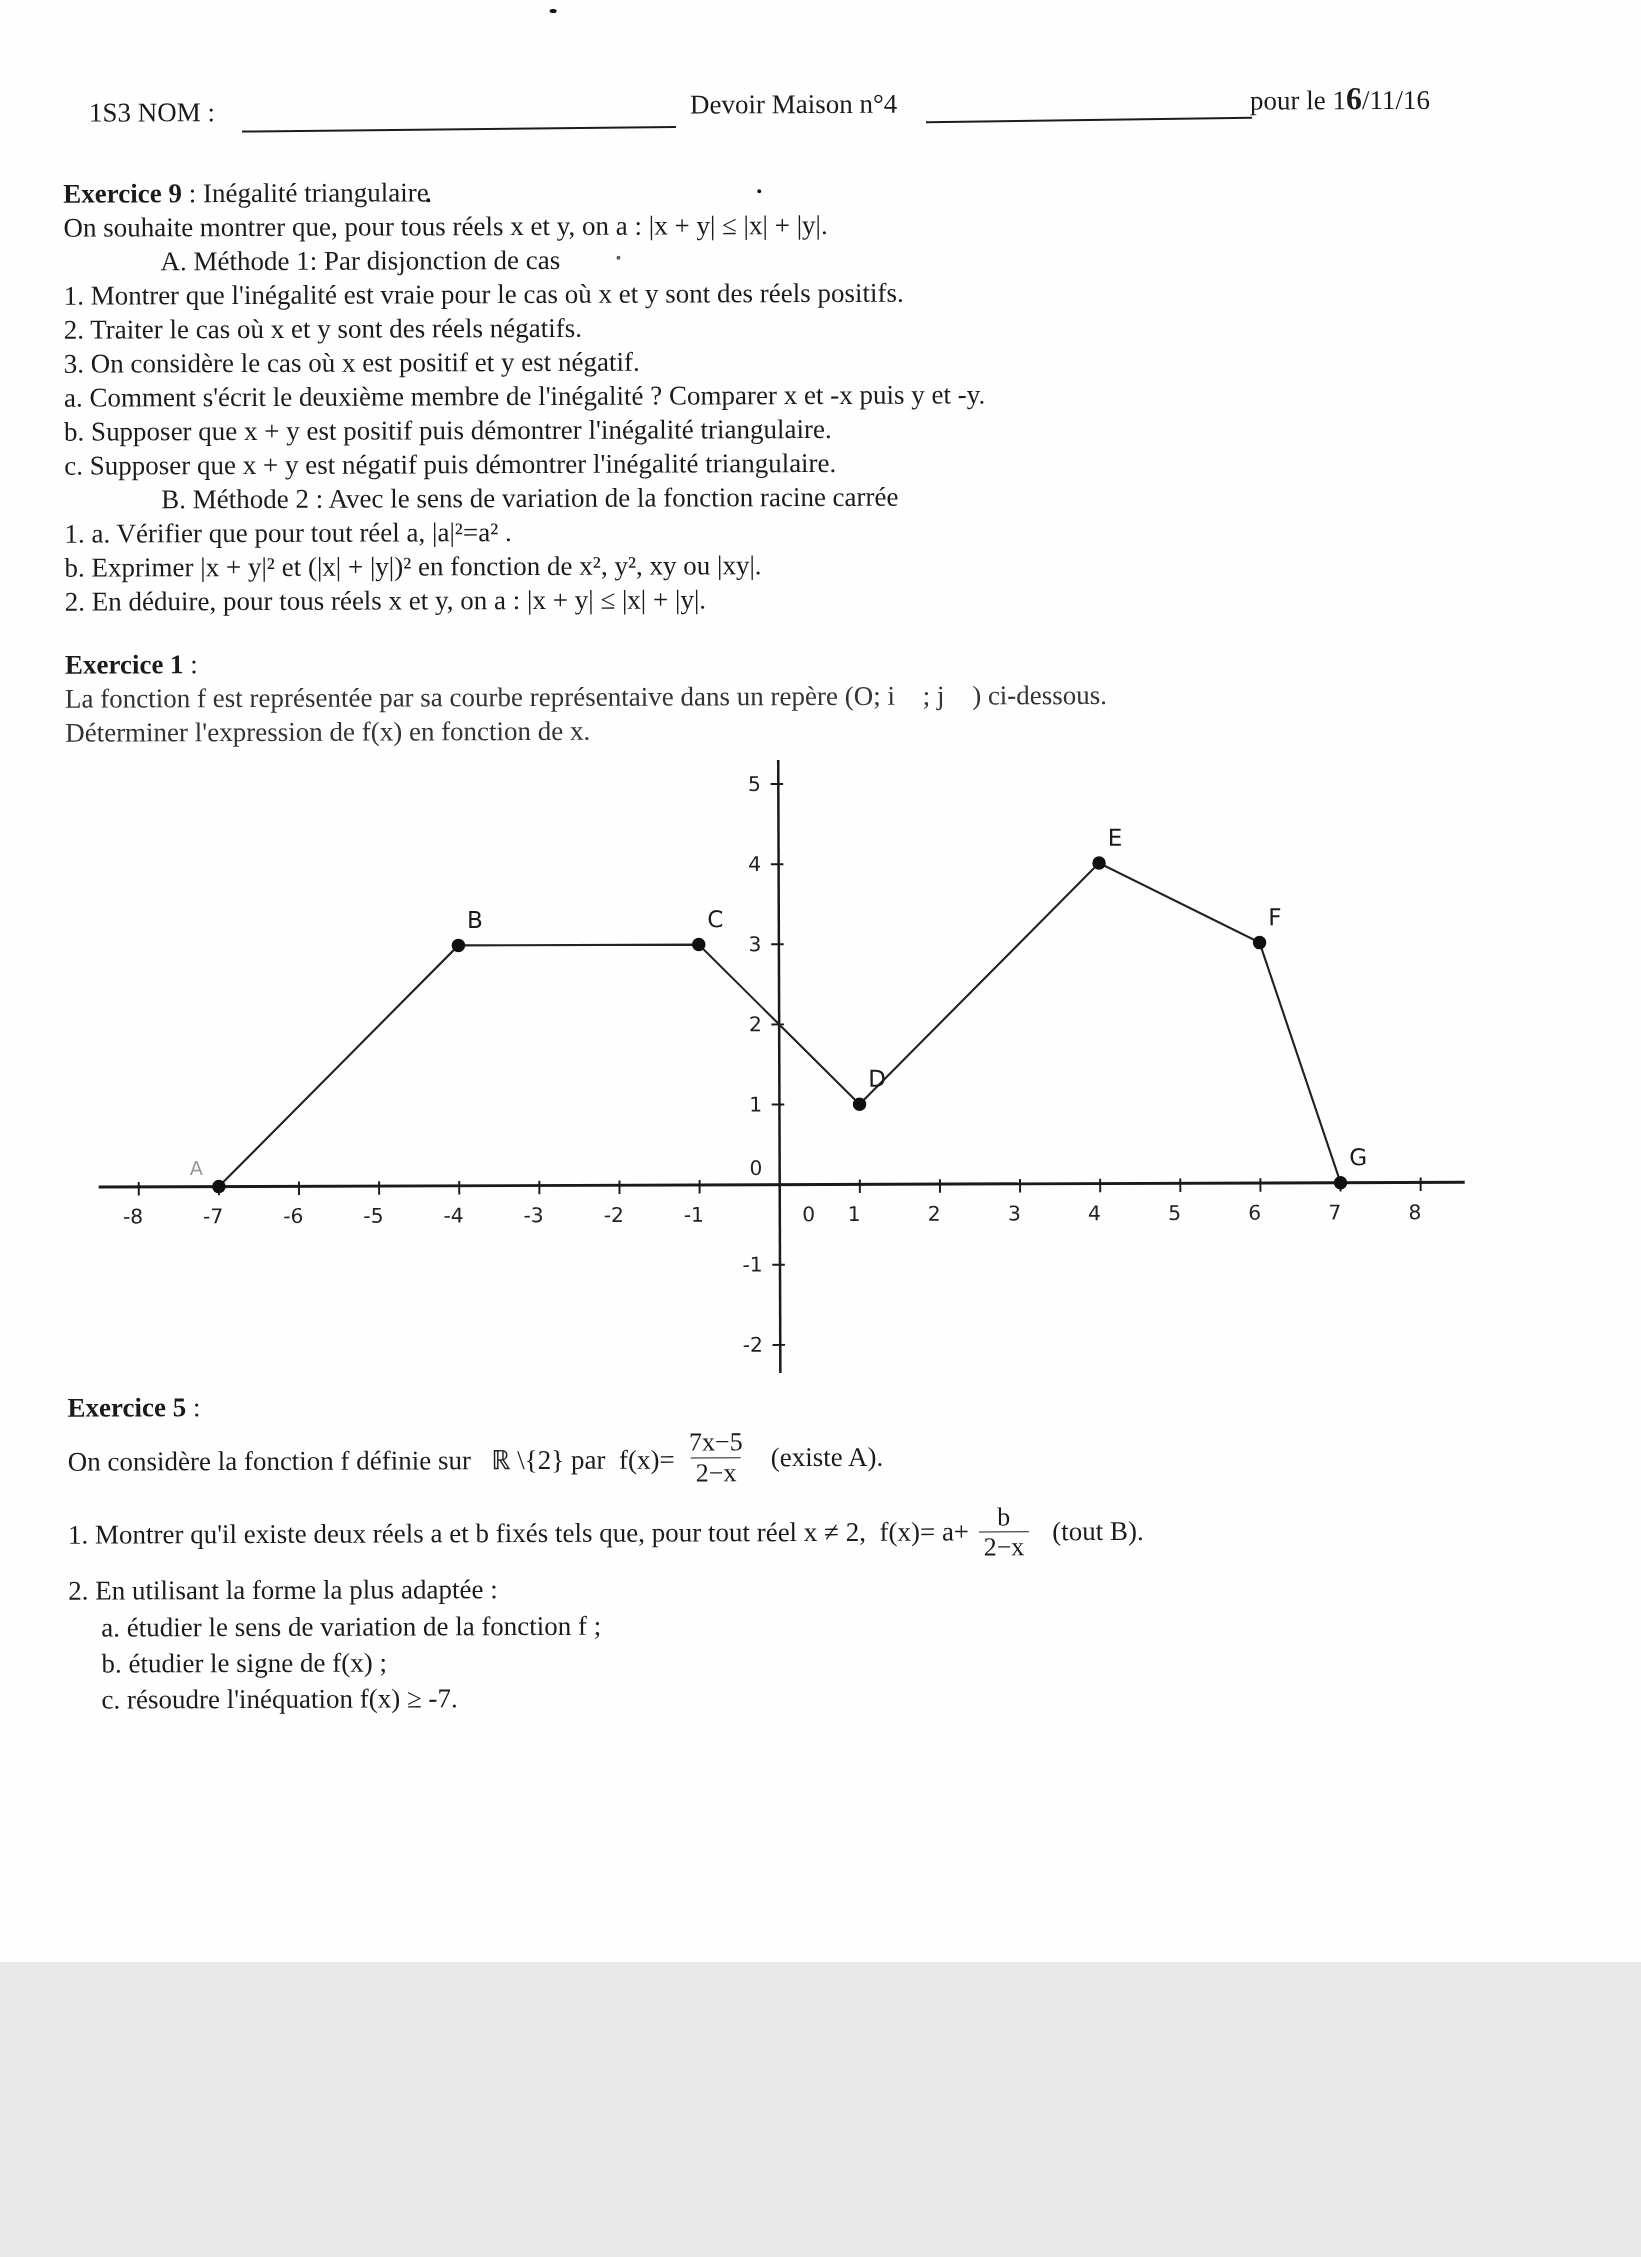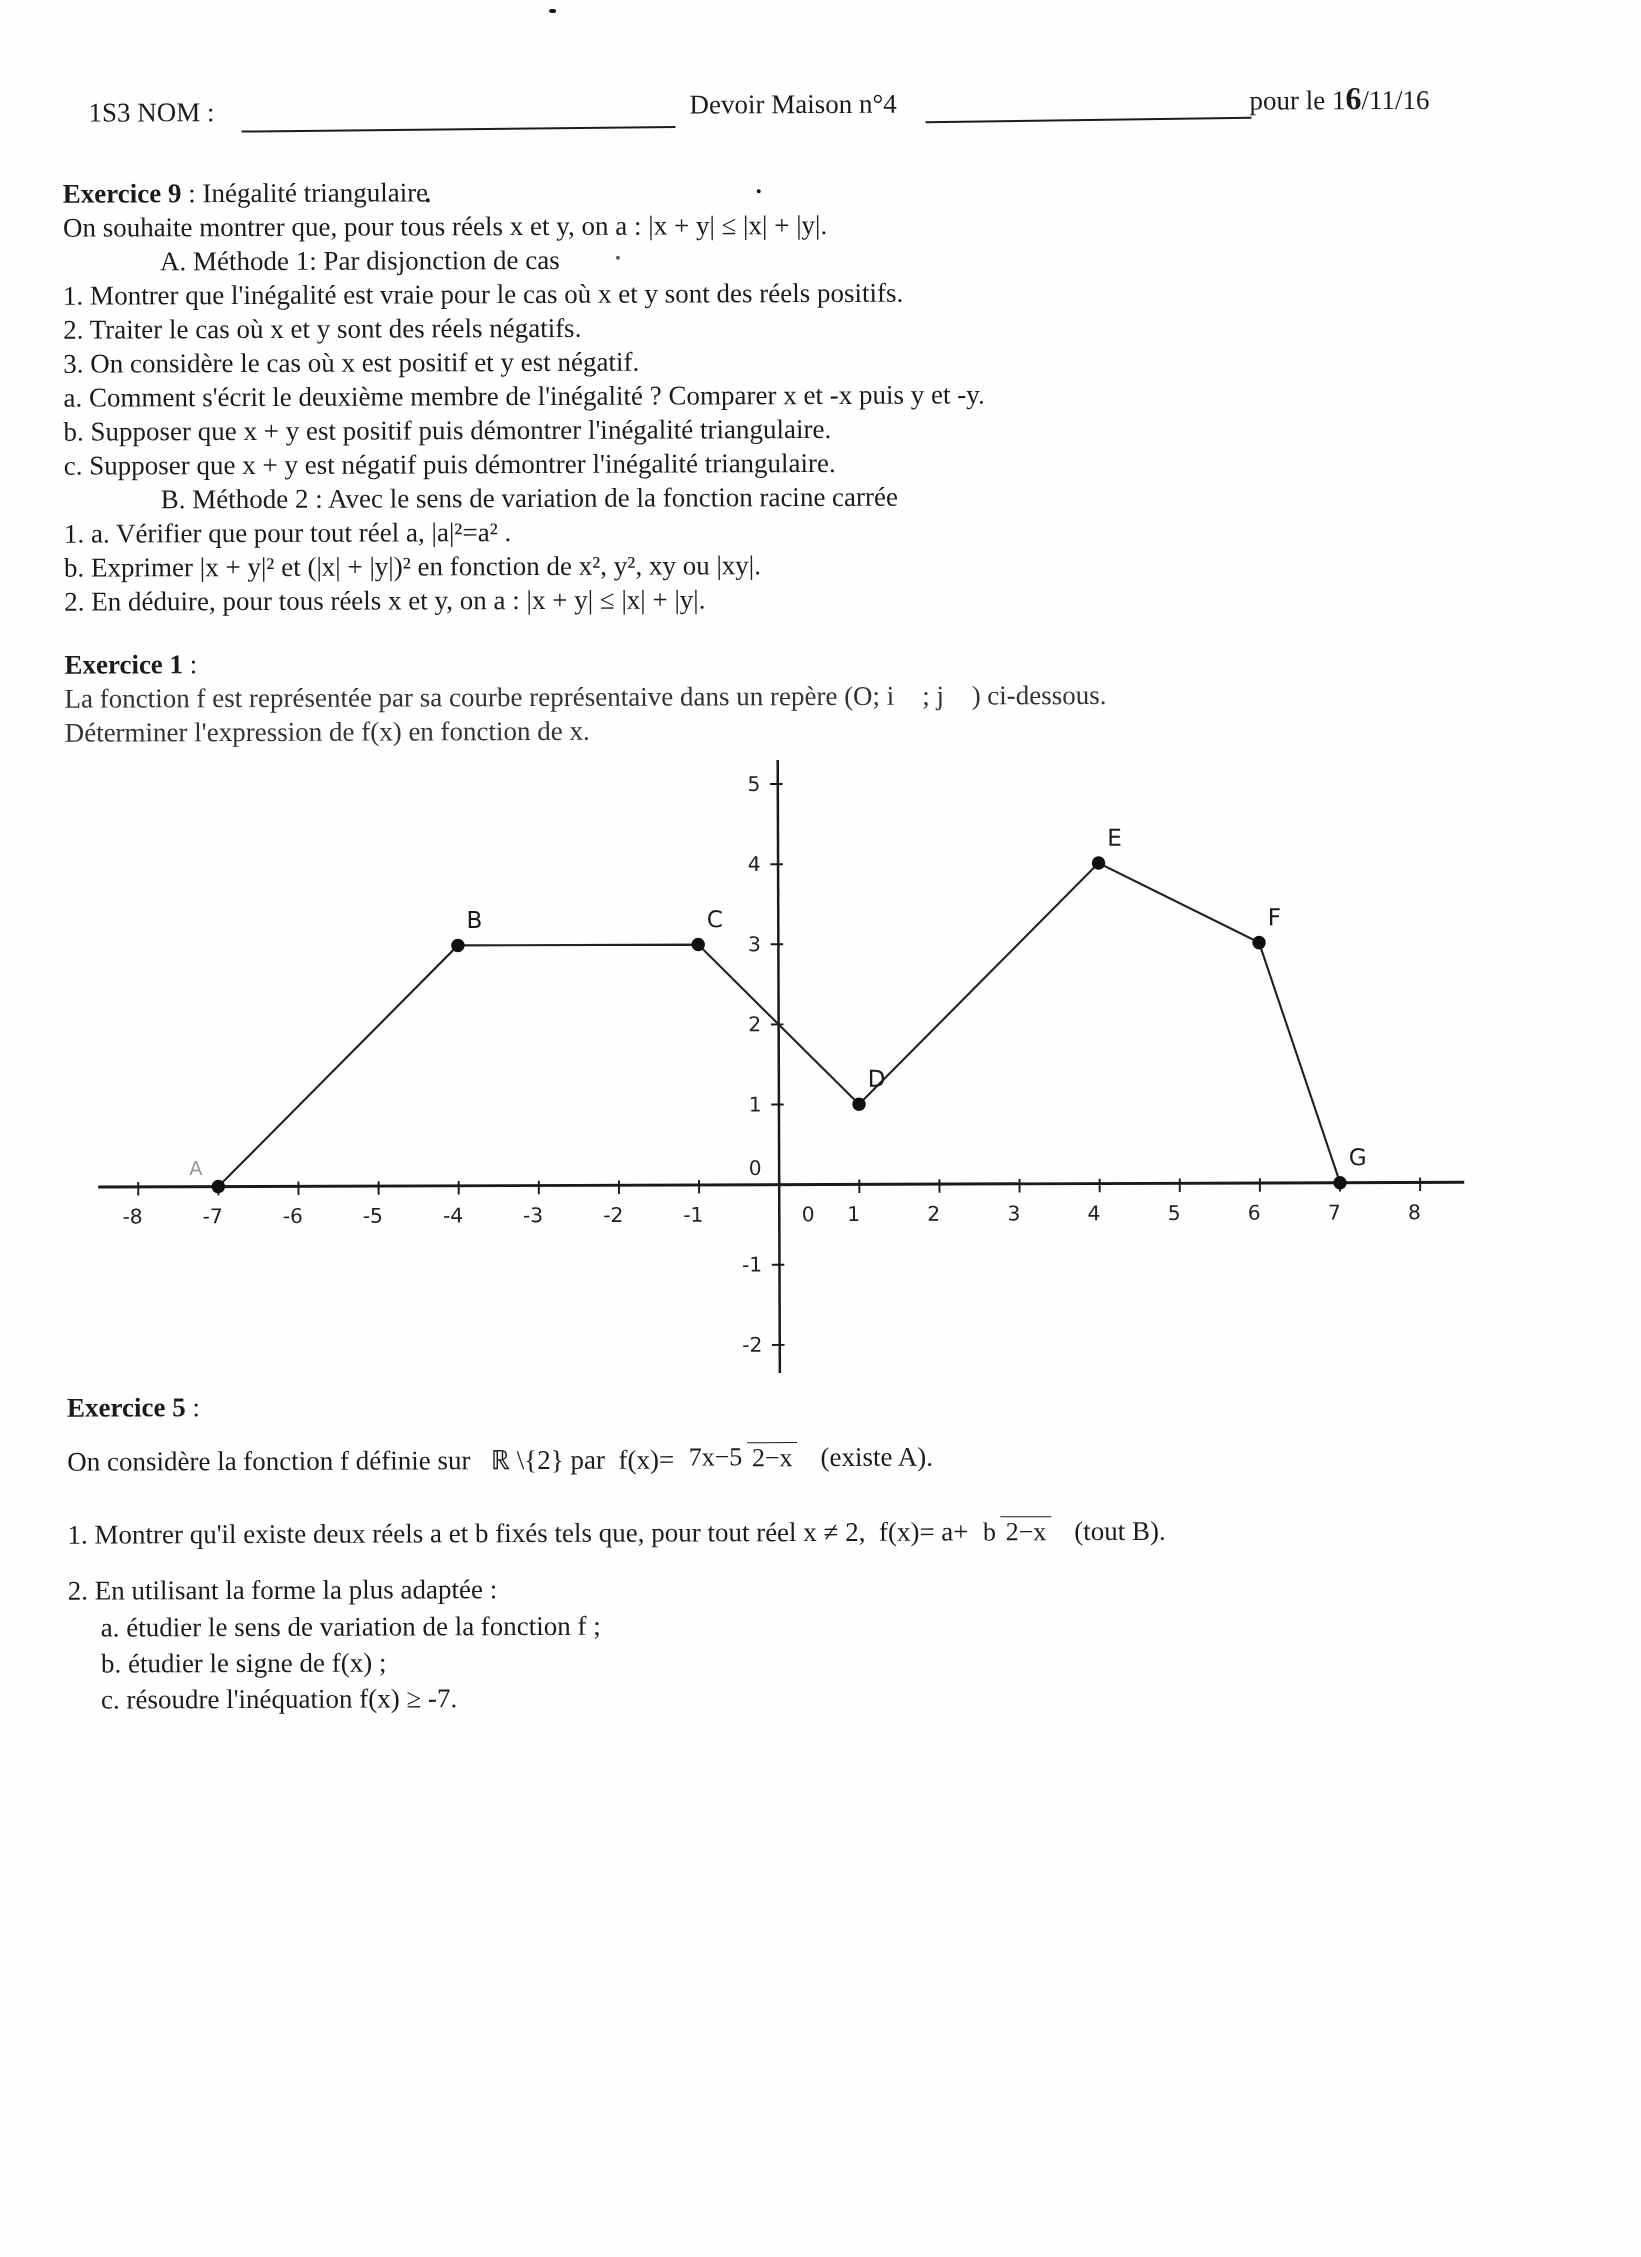--- a/index.html
+++ b/index.html
@@ -1,37 +1,37 @@
 <!DOCTYPE html>
 <html><head>
 <meta charset="utf-8">
 <style>
   html,body { margin:0; padding:0; background:#e8e8e8; }
   .page {
-    position:relative; width:1641px; height:2257px; margin:0 auto;
+    position:relative; width:1641px; height:1962px; margin:0 auto;
     background:#fefefe; overflow:hidden;
     font-family:"Liberation Serif", serif; color:#1b1b1b;
   }
   .rot { position:absolute; left:0; top:0; right:0; bottom:0; transform:rotate(-0.2deg); }
 
   
   .hdr { position:absolute; font-size:27px; white-space:pre; }
   .blank-line { position:absolute; height:1.9px; background:#1c1c1c; }
   .bold6 { font-weight:bold; font-size:32px; }
 
   
   .ex { position:absolute; font-size:27px; }
   .line { line-height:34px; white-space:pre; }
   .h { font-weight:bold; }
   .indent { padding-left:97px; }
   .sub { padding-left:33px; }
 
   
   .mathline { display:flex; align-items:center; height:70px; white-space:pre; font-size:27px; }
-  .frac { display:inline-flex; flex-direction:row; align-items:center; margin:0 9.7px; line-height:1.12; font-size:26px; }
+  .frac { display:inline-flex; flex-direction:column; align-items:center; margin:0 9.7px; line-height:1.12; font-size:26px; }
   .frac .den { border-top:1.9px solid #1b1b1b; padding:0 4.8px; }
   .frac .num { padding:0 4.8px; }
 
   
   .graph { position:absolute; left:0; top:751px; }
   .axis  { stroke:#1a1a1a; stroke-width:3; }
   .yaxis { stroke:#1a1a1a; stroke-width:2.6; }
   .tick  { stroke:#1a1a1a; stroke-width:2; }
   .curve { fill:none; stroke:#222; stroke-width:2.2; }
   .pt    { fill:#101010; }

